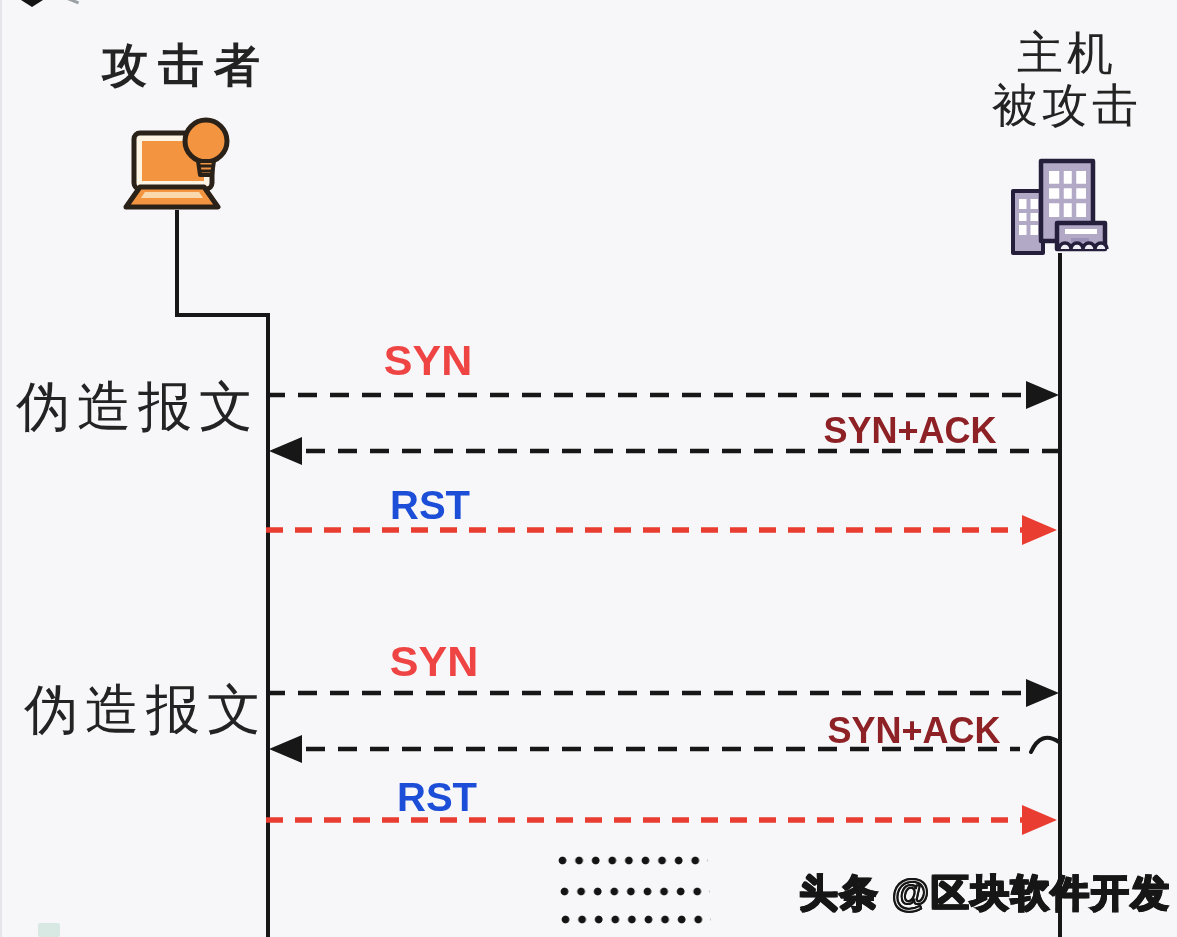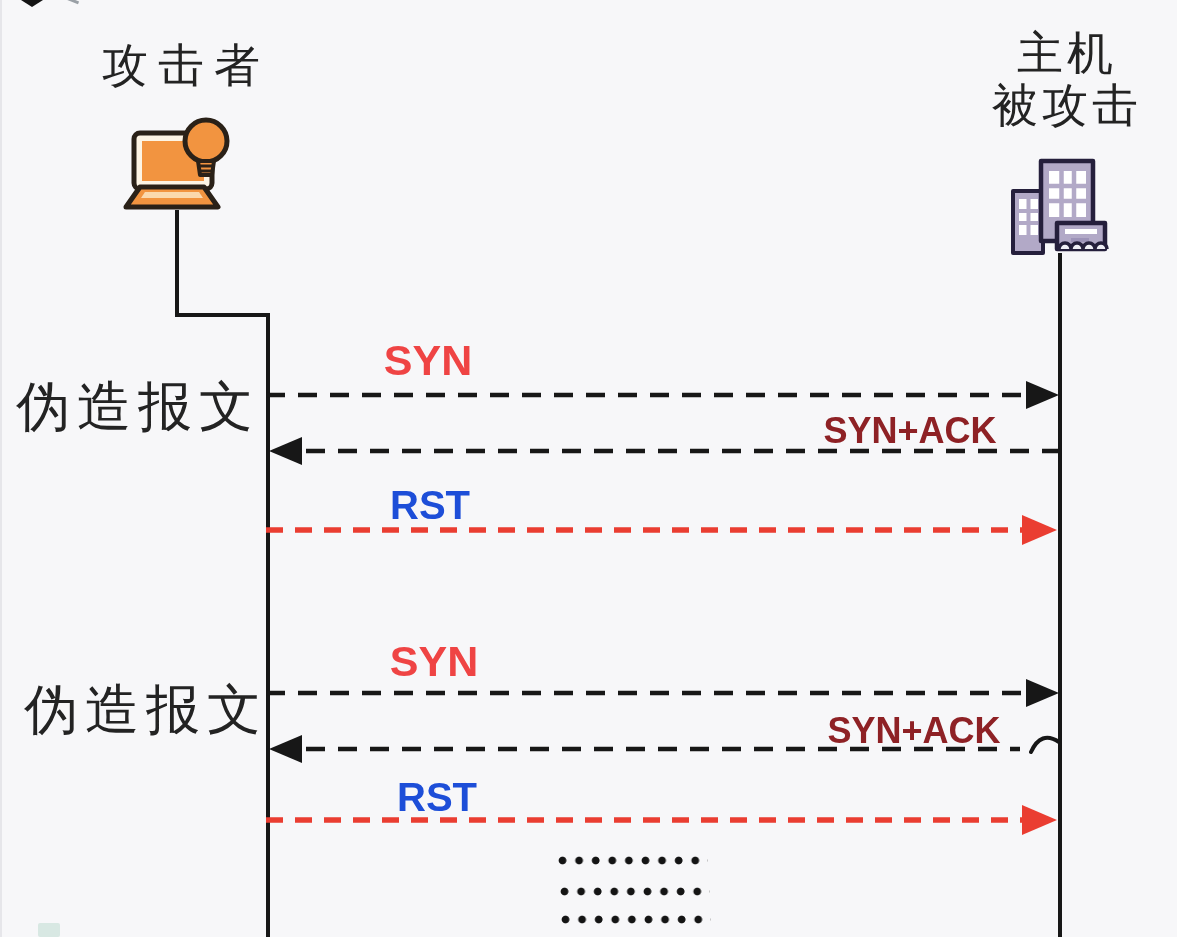--- a/index.html
+++ b/index.html
@@ -74,21 +74,21 @@
 </style>
 </head>
 <body>
 
 <div id="stage">
 
   <div class="top-triangle"></div>
   <div class="top-slash"></div>
   <div class="teal-chip"></div>
 
-  <div class="cjk actor-label" style="left:100px;top:40px;">攻击者</div>
+  <div class="cjk actor-label" style="left:100px;top:40px;font-weight:bold;">攻击者</div>
   <div class="cjk actor-label victim-label" style="left:980px;top:28px;">
     <div>主机</div>
     <div>被攻击</div>
   </div>
 
   <div class="icon-box" style="left:118px;top:103px;width:112px;height:112px;">
     <svg viewBox="0 0 112 112" width="112" height="112">
       <rect x="14" y="30" width="78" height="56" rx="6" fill="#fdf4e4" stroke="#2a2118" stroke-width="5"></rect>
       <rect x="22" y="38" width="62" height="40" fill="#f29440"></rect>
       <circle cx="86" cy="38" r="21" fill="#f29440" stroke="#2a2118" stroke-width="5"></circle>
@@ -180,14 +180,15 @@
     <svg viewBox="0 0 798 36">
       <line x1="2" y1="18" x2="758" y2="18" stroke="#ea3d31" stroke-width="5.5" stroke-dasharray="17 12"></line>
       <polygon points="758,3 793,18 758,33" fill="#ea3d31"></polygon>
     </svg>
   </div>
 
   <div class="dots" style="left:556px;top:856px;"></div>
   <div class="dots" style="left:558px;top:887px;"></div>
   <div class="dots" style="left:559px;top:915px;"></div>
 
+  <div class="watermark">头条 @区块软件开发</div>
 
 </div>
 
 </body></html>

